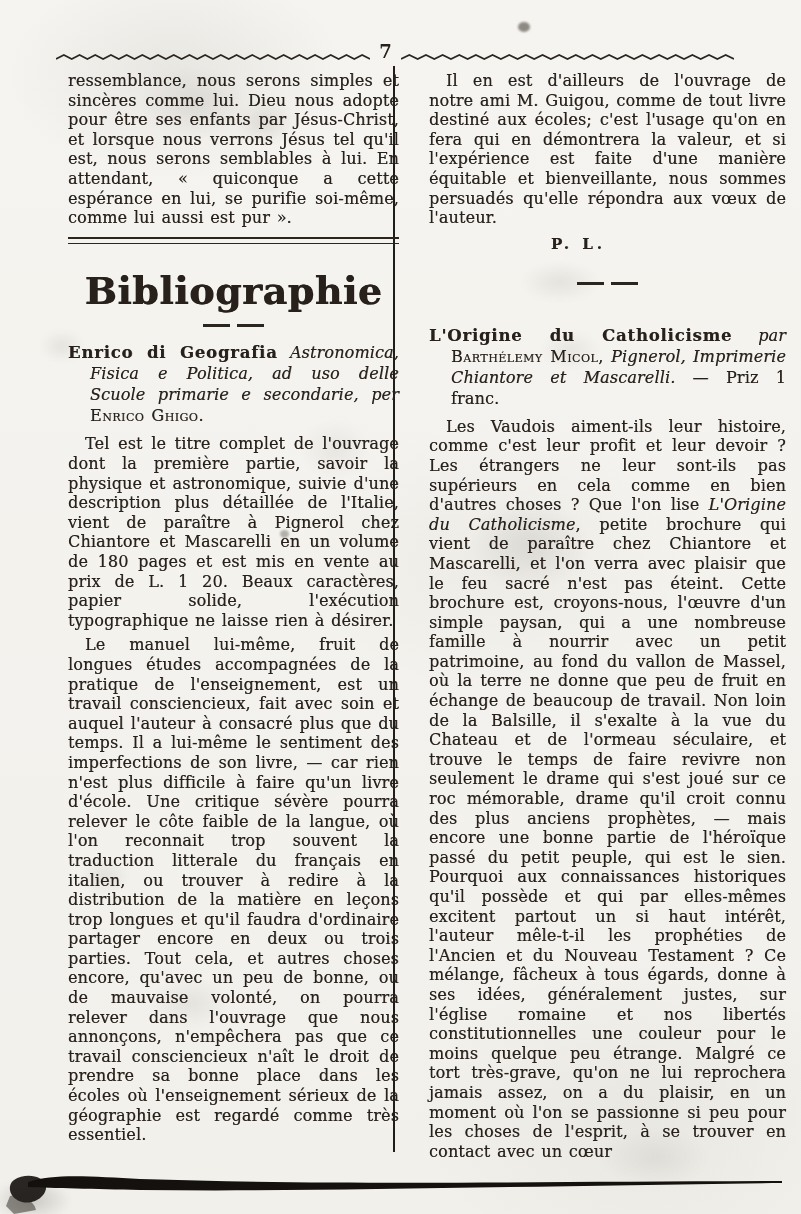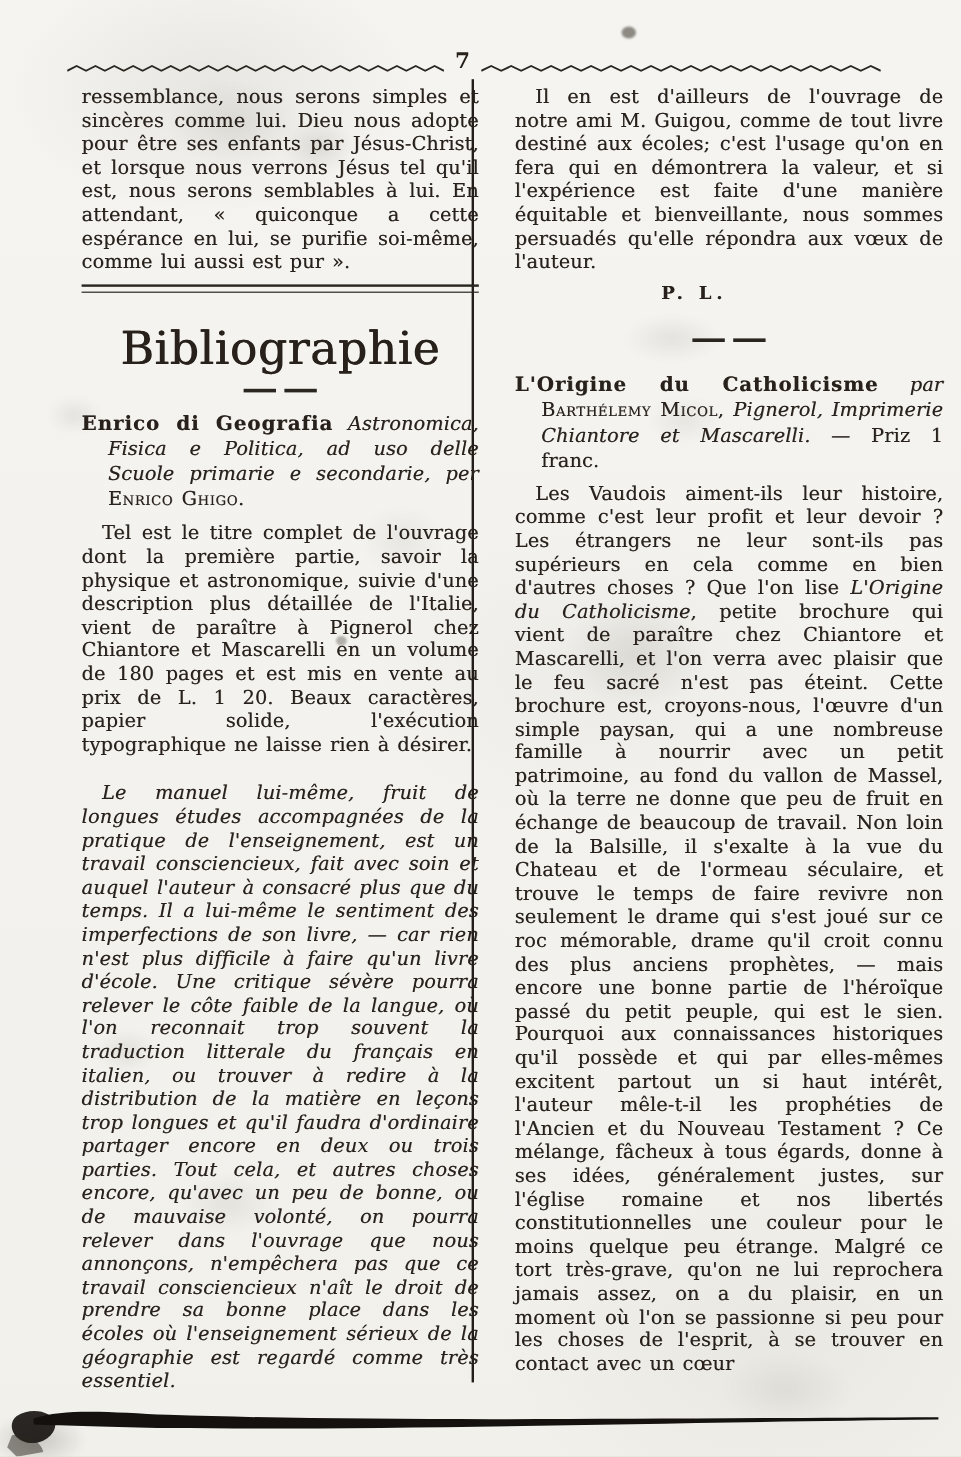--- a/index.html
+++ b/index.html
@@ -22,28 +22,28 @@
     font-weight:700;font-size:18px;letter-spacing:1px;}
   .divider{position:absolute;left:393px;top:66px;width:2px;height:1086px;background:#221d18;}
   .col{position:absolute;top:71px;}
   .col-left{left:68px;width:331px;}
   .col-right{left:429px;width:357px;}
   .body{margin:0;font-size:16px;line-height:19.6px;text-align:justify;
     word-spacing:1.4px;letter-spacing:.15px;hyphens:none;
     text-shadow:.35px 0 0 rgba(40,33,27,.55);}
   .indent{text-indent:17px;}
   .mt1{margin-top:8px;}
-  .mt2{margin-top:21px;font-style:italic;}
+  .mt2{margin-top:5px;}
   .double-rule{margin-top:9px;height:4px;border-top:2px solid #2a251f;border-bottom:1px solid #2a251f;}
-  .biblio-heading{margin-top:25px;text-align:center;font-weight:400;font-size:38px;line-height:1.15;
+  .biblio-heading{margin-top:25px;text-align:center;font-weight:700;font-size:38px;line-height:1.15;
     letter-spacing:.5px;text-shadow:.6px 0 0 currentColor;}
   .short-rule{display:flex;justify-content:center;gap:7px;margin-top:12px;}
   .short-rule span{width:27px;height:3px;background:#2a251f;display:block;}
   .entry{padding-left:22px;text-indent:-22px;line-height:21px;margin-top:15px;}
-  .entry2{margin-top:25px;}
+  .entry2{margin-top:40px;}
   .bt{font-weight:700;letter-spacing:.8px;font-size:16.5px;}
   .it{font-style:italic;}
   .sc{font-variant:small-caps;letter-spacing:.5px;}
   .signature{margin-top:7px;text-align:center;padding-right:58px;font-weight:700;
     font-size:15px;letter-spacing:4px;text-shadow:.35px 0 0 rgba(40,33,27,.55);}
   .center-rule{margin-top:29px;}
   .ink-edge{position:absolute;left:0;top:1166px;width:801px;height:48px;}
 </style>
 </head>
 <body>

